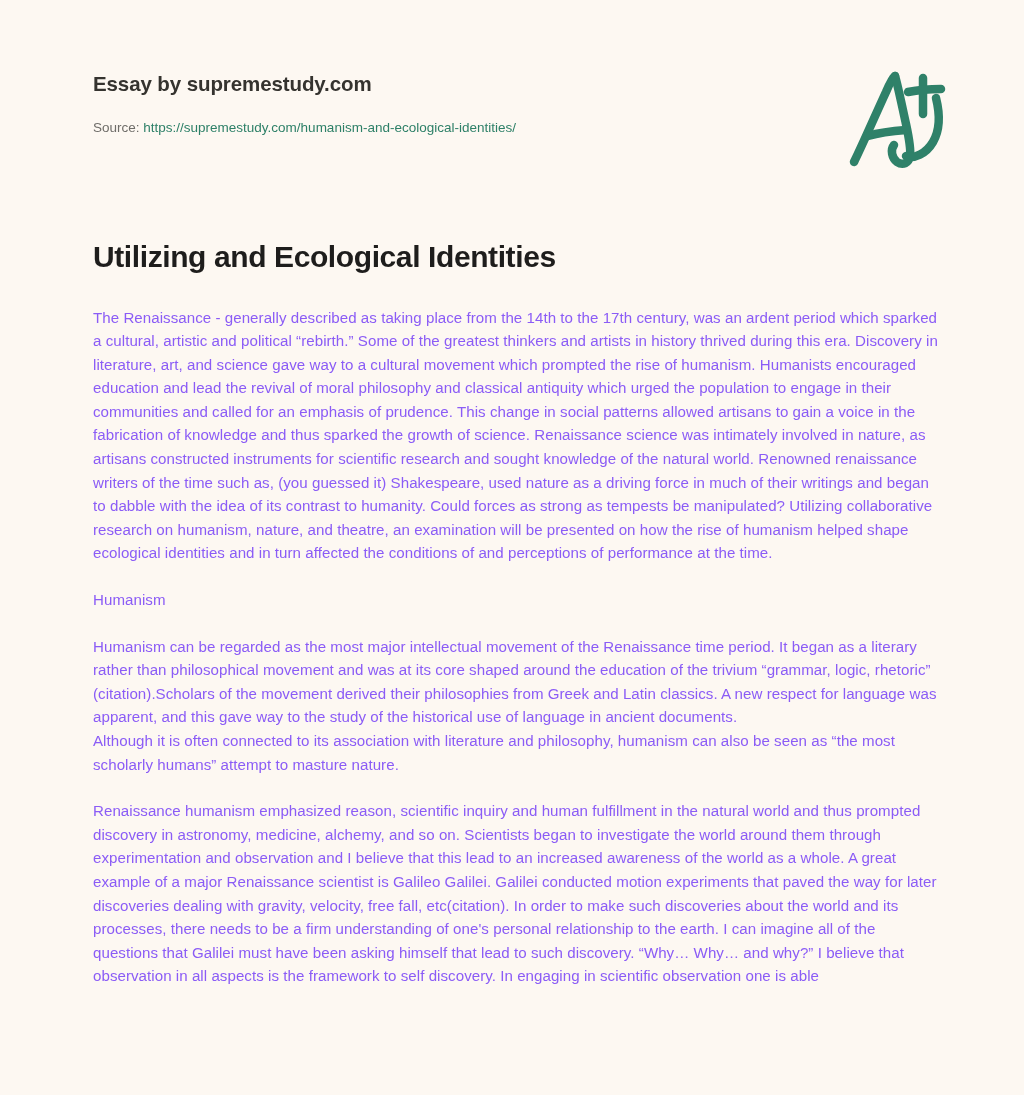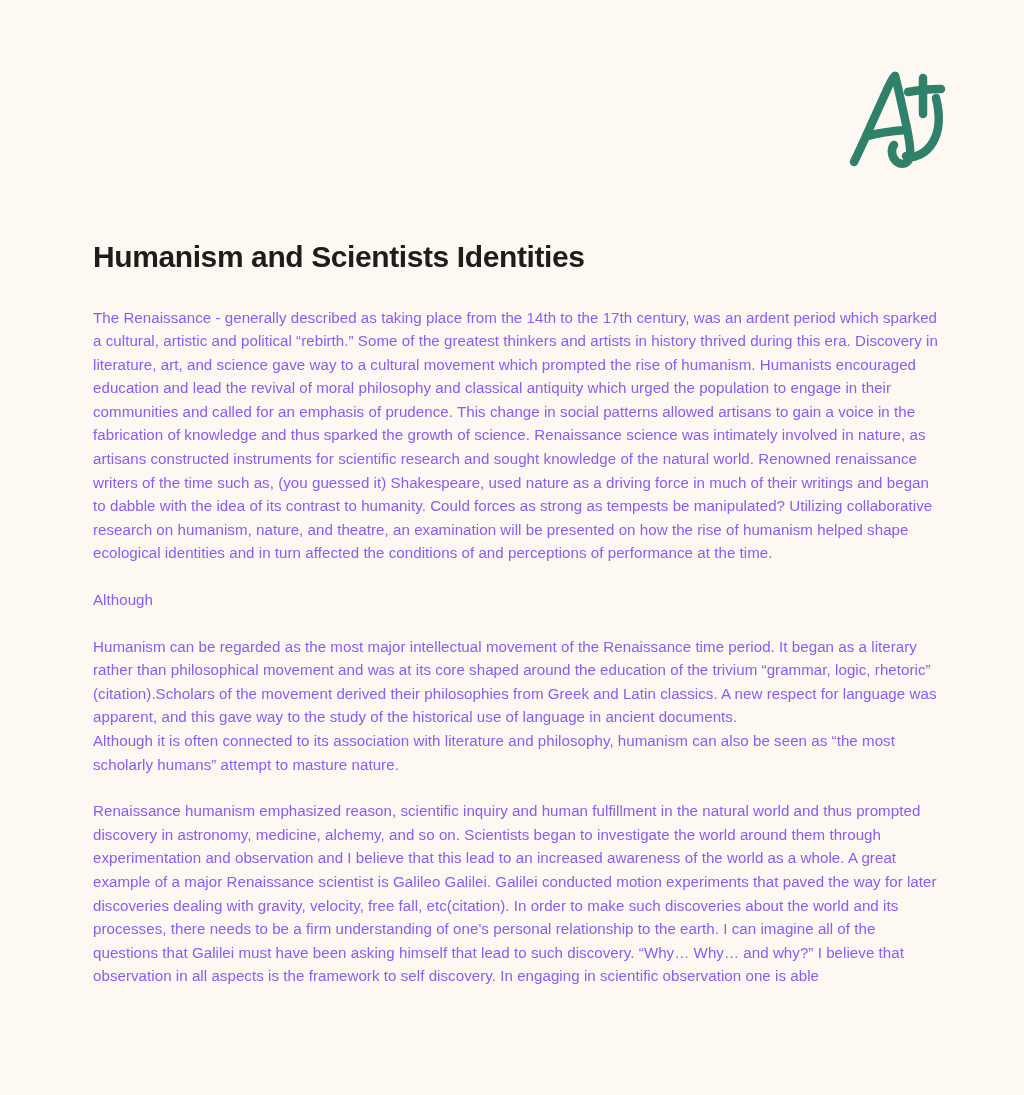--- a/index.html
+++ b/index.html
@@ -106,20 +106,27 @@
 
   .body-text p.tight {
     margin-bottom: 23px;
   }
 </style>
 </head>
 <body>
 
 <div class="page">
 
+  <div class="header">
+    <div class="byline">Essay by supremestudy.com</div>
+    <div class="source-line">
+      <span class="source-label">Source:</span>
+      <a class="source-url" href="#">https://supremestudy.com/humanism-and-ecological-identities/</a>
+    </div>
+  </div>
 
   <div class="logo">
     <svg viewBox="0 0 120 120" xmlns="http://www.w3.org/2000/svg" aria-hidden="true">
       <g fill="none" stroke="#2f8169" stroke-width="8.5" stroke-linecap="round" stroke-linejoin="round">
 
         <path d="M14 100 C 22 84, 34 56, 46 30 C 49 23, 52 16, 55 14"></path>
 
         <path d="M55 14 C 58 24, 62 44, 66 62 C 69 76, 71 88, 70 94 C 69 101, 63 104, 57 100 C 52 96, 50 88, 54 83"></path>
 
         <path d="M28 74 C 38 71, 52 69, 66 68"></path>
@@ -127,22 +134,22 @@
         <path d="M83 16 C 83 28, 83 42, 83 52"></path>
 
         <path d="M68 30 C 78 28, 92 27, 101 27"></path>
 
         <path d="M96 36 C 100 52, 100 68, 93 80 C 86 92, 74 97, 66 94"></path>
       </g>
     </svg>
   </div>
 
   <div class="article">
-    <h1 class="article-title">Humanism and Scientists Identities</h1>
+    <h1 class="article-title">Utilizing and Ecological Identities</h1>
     <div class="body-text">
       <p>The Renaissance - generally described as taking place from the 14th to the 17th century, was an ardent period which sparked a cultural, artistic and political “rebirth.” Some of the greatest thinkers and artists in history thrived during this era. Discovery in literature, art, and science gave way to a cultural movement which prompted the rise of humanism. Humanists encouraged education and lead the revival of moral philosophy and classical antiquity which urged the population to engage in their communities and called for an emphasis of prudence. This change in social patterns allowed artisans to gain a voice in the fabrication of knowledge and thus sparked the growth of science. Renaissance science was intimately involved in nature, as artisans constructed instruments for scientific research and sought knowledge of the natural world. Renowned renaissance writers of the time such as, (you guessed it) Shakespeare, used nature as a driving force in much of their writings and began to dabble with the idea of its contrast to humanity. Could forces as strong as tempests be manipulated? Utilizing collaborative research on humanism, nature, and theatre, an examination will be presented on how the rise of humanism helped shape ecological identities and in turn affected the conditions of and perceptions of performance at the time.</p>
-      <p class="section-label">Although</p>
+      <p class="section-label">Humanism</p>
       <p class="tight">Humanism can be regarded as the most major intellectual movement of the Renaissance time period. It began as a literary rather than philosophical movement and was at its core shaped around the education of the trivium “grammar, logic, rhetoric” (citation).Scholars of the movement derived their philosophies from Greek and Latin classics. A new respect for language was apparent, and this gave way to the study of the historical use of language in ancient documents.<br>Although it is often connected to its association with literature and philosophy, humanism can also be seen as “the most scholarly humans” attempt to masture nature.</p>
       <p>Renaissance humanism emphasized reason, scientific inquiry and human fulfillment in the natural world and thus prompted discovery in astronomy, medicine, alchemy, and so on. Scientists began to investigate the world around them through experimentation and observation and I believe that this lead to an increased awareness of the world as a whole. A great example of a major Renaissance scientist is Galileo Galilei. Galilei conducted motion experiments that paved the way for later discoveries dealing with gravity, velocity, free fall, etc(citation). In order to make such discoveries about the world and its processes, there needs to be a firm understanding of one's personal relationship to the earth. I can imagine all of the questions that Galilei must have been asking himself that lead to such discovery. “Why… Why… and why?” I believe that observation in all aspects is the framework to self discovery. In engaging in scientific observation one is able</p>
     </div>
   </div>
 
 </div>
 
 </body></html>

